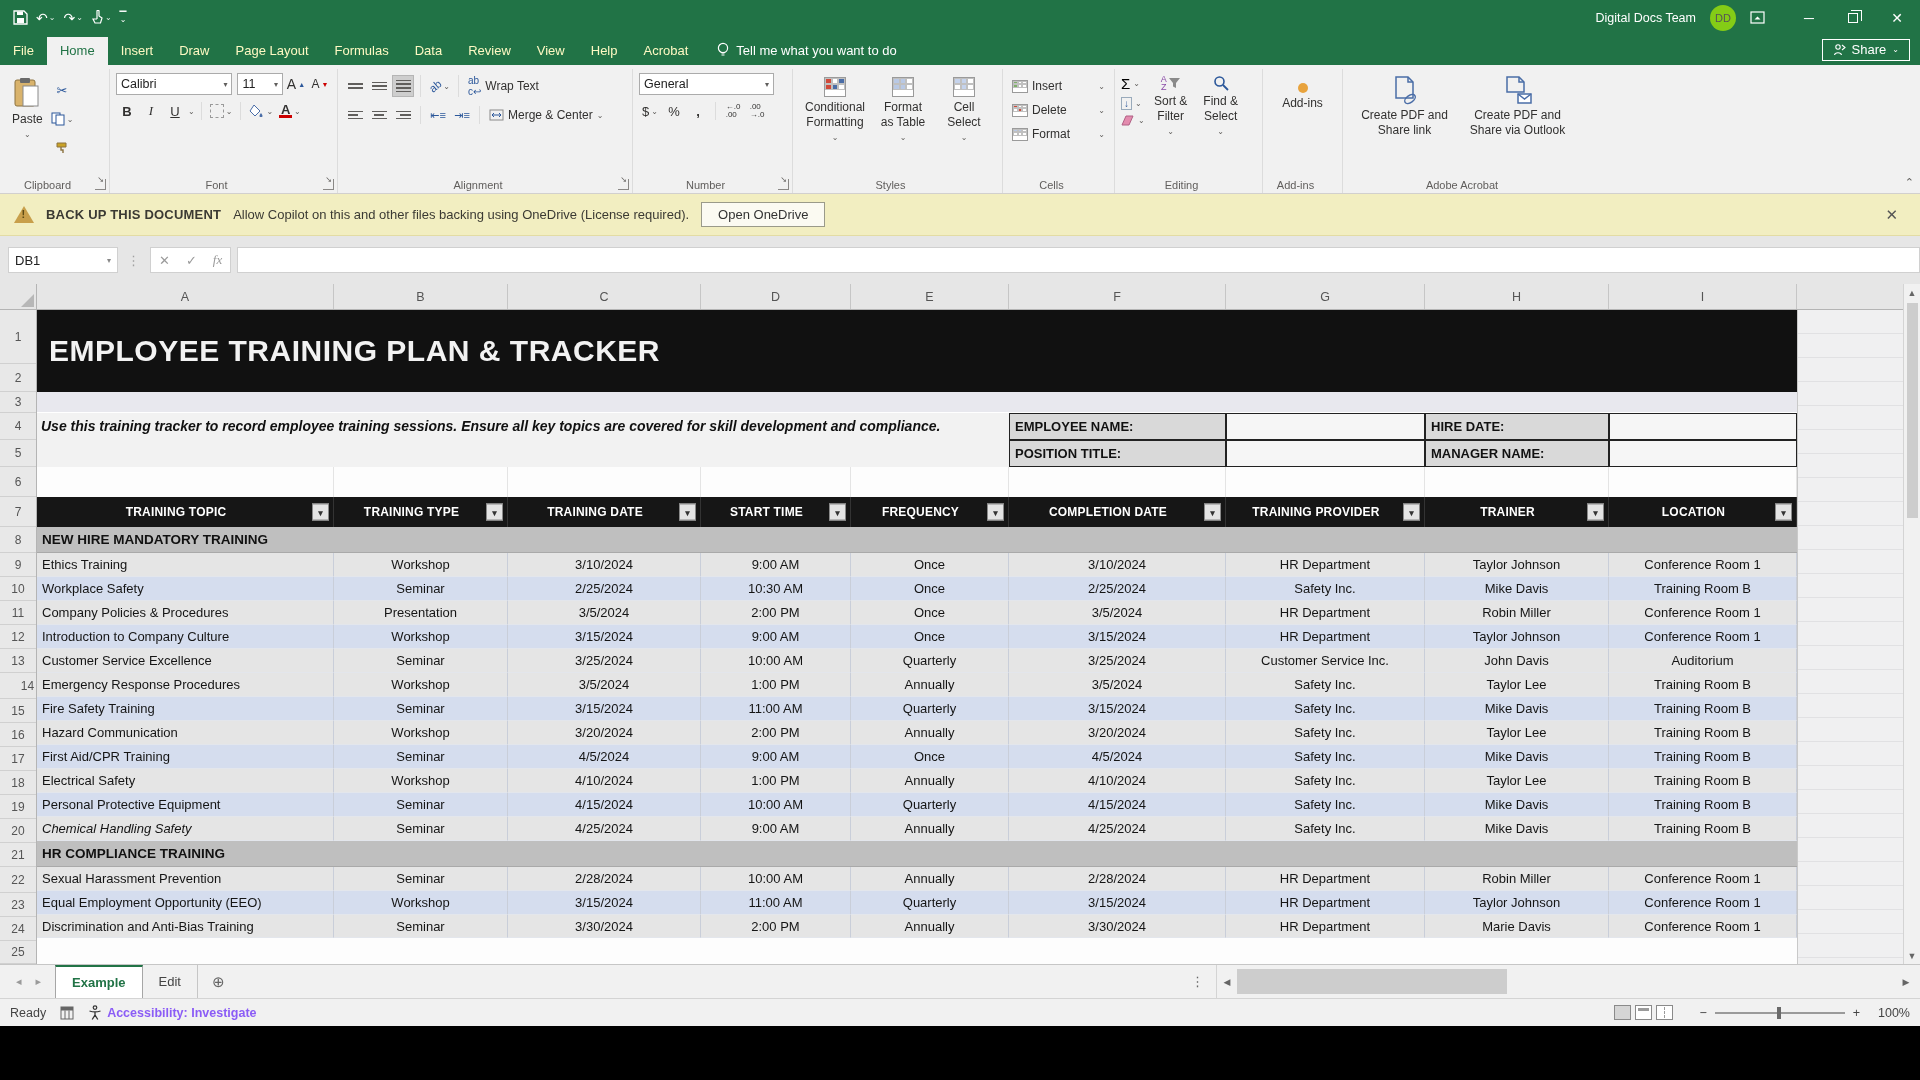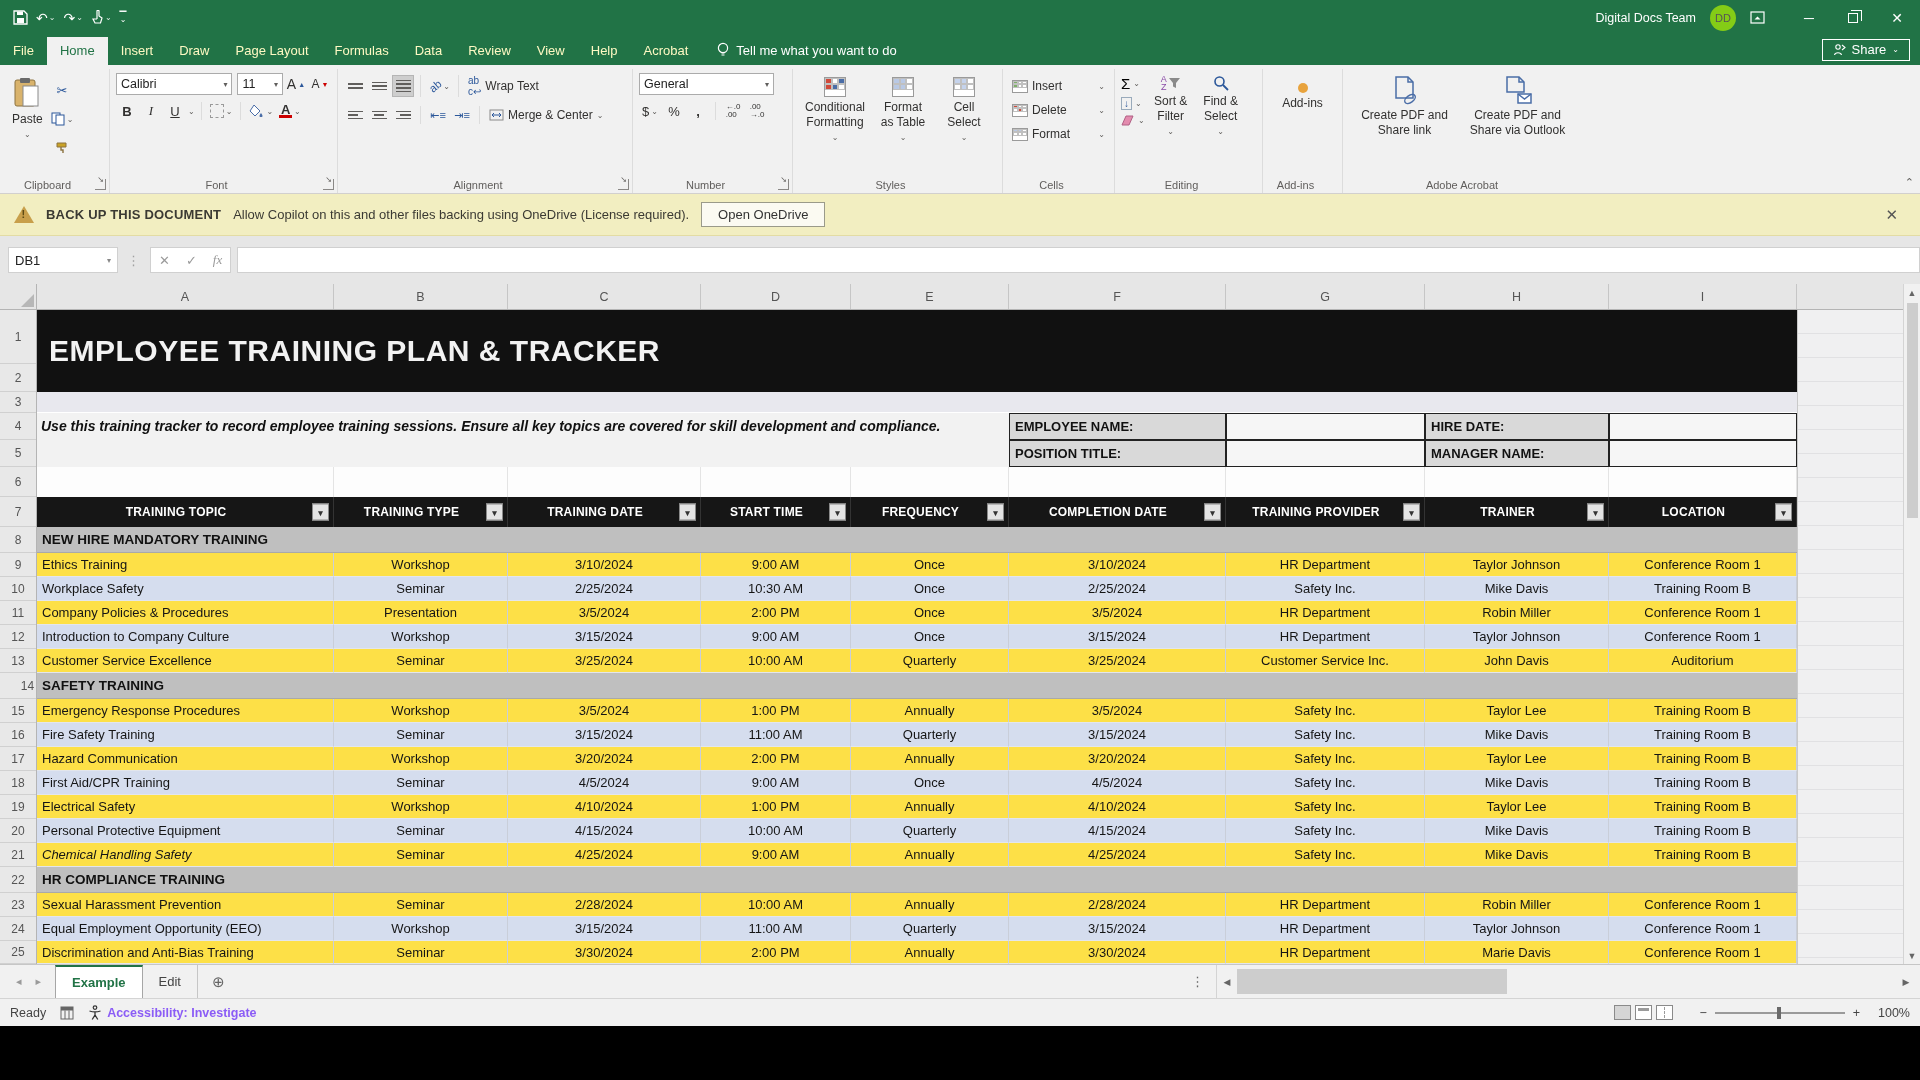--- a/index.html
+++ b/index.html
@@ -96,21 +96,21 @@
   .info-value { background:#f6f6f6; border:1px solid #222; }
   .row6 { height:30px; display:flex; flex:none; background:#fdfdfd; }
   .row6 div { border-right:1px solid #e4e4e4; height:100%; }
   .row7 { height:30px; display:flex; flex:none; }
   .hcell { background:#161616; color:#fff; font-size:12px; font-weight:bold; display:flex; align-items:center; justify-content:center; position:relative; border-right:1px solid #333; letter-spacing:.2px; }
   .fbtn { position:absolute; right:4px; top:50%; transform:translateY(-50%); width:17px; height:17px; background:#e4e4e4; border:1px solid #8a8a8a; color:#333; font-size:9px; display:flex; align-items:center; justify-content:center; }
   .trow { display:flex; flex:none; }
   .srow { flex:none; background:#bfbfbf; border-bottom:1px solid #a9a9a9; display:flex; align-items:center; font-size:13.5px; font-weight:bold; color:#111; padding-left:5px; }
   .dcell { font-size:13px; color:#151515; display:flex; align-items:center; justify-content:center; border-right:1px solid #c9ced9; border-bottom:1px solid #e3e6ec; }
   .dcell.first { justify-content:flex-start; padding-left:5px; }
-  .r-light { background:#fde047; }
+  .r-light { background:#e5e5e5; }
   .r-blue { background:#d5ddee; }
 
   
   .vscroll { position:absolute; top:0; right:0; width:17px; height:680px; background:#f1f1f1; border-left:1px solid #d4d4d4; display:flex; flex-direction:column; align-items:center; }
   .vs-arrow { height:17px; font-size:9px; color:#666; display:flex; align-items:center; }
   .vs-thumb { width:11px; height:215px; background:#cdcdcd; border-radius:0; margin-top:2px; }
   .vs-bottom { margin-top:auto; }
 
   
   .tabstrip { height:34px; background:#f1f1f1; border-top:1px solid #c6c6c6; display:flex; align-items:stretch; flex:none; position:relative; }
@@ -736,21 +736,20 @@
               <div class="dcell first" style="width: 297px;">Customer Service Excellence</div>
               <div class="dcell" style="width: 174px;">Seminar</div>
               <div class="dcell" style="width: 193px;">3/25/2024</div>
               <div class="dcell" style="width: 150px;">10:00 AM</div>
               <div class="dcell" style="width: 158px;">Quarterly</div>
               <div class="dcell" style="width: 217px;">3/25/2024</div>
               <div class="dcell" style="width: 199px;">Customer Service Inc.</div>
               <div class="dcell" style="width: 184px;">John Davis</div>
               <div class="dcell" style="width: 188px;">Auditorium</div>
             </div>
-            <div class="srow" style="height: 26px;">SAFETY TRAINING</div>
             <div class="trow r-light" style="height: 24px;">
               <div class="dcell first" style="width: 297px;">Emergency Response Procedures</div>
               <div class="dcell" style="width: 174px;">Workshop</div>
               <div class="dcell" style="width: 193px;">3/5/2024</div>
               <div class="dcell" style="width: 150px;">1:00 PM</div>
               <div class="dcell" style="width: 158px;">Annually</div>
               <div class="dcell" style="width: 217px;">3/5/2024</div>
               <div class="dcell" style="width: 199px;">Safety Inc.</div>
               <div class="dcell" style="width: 184px;">Taylor Lee</div>
               <div class="dcell" style="width: 188px;">Training Room B</div>

